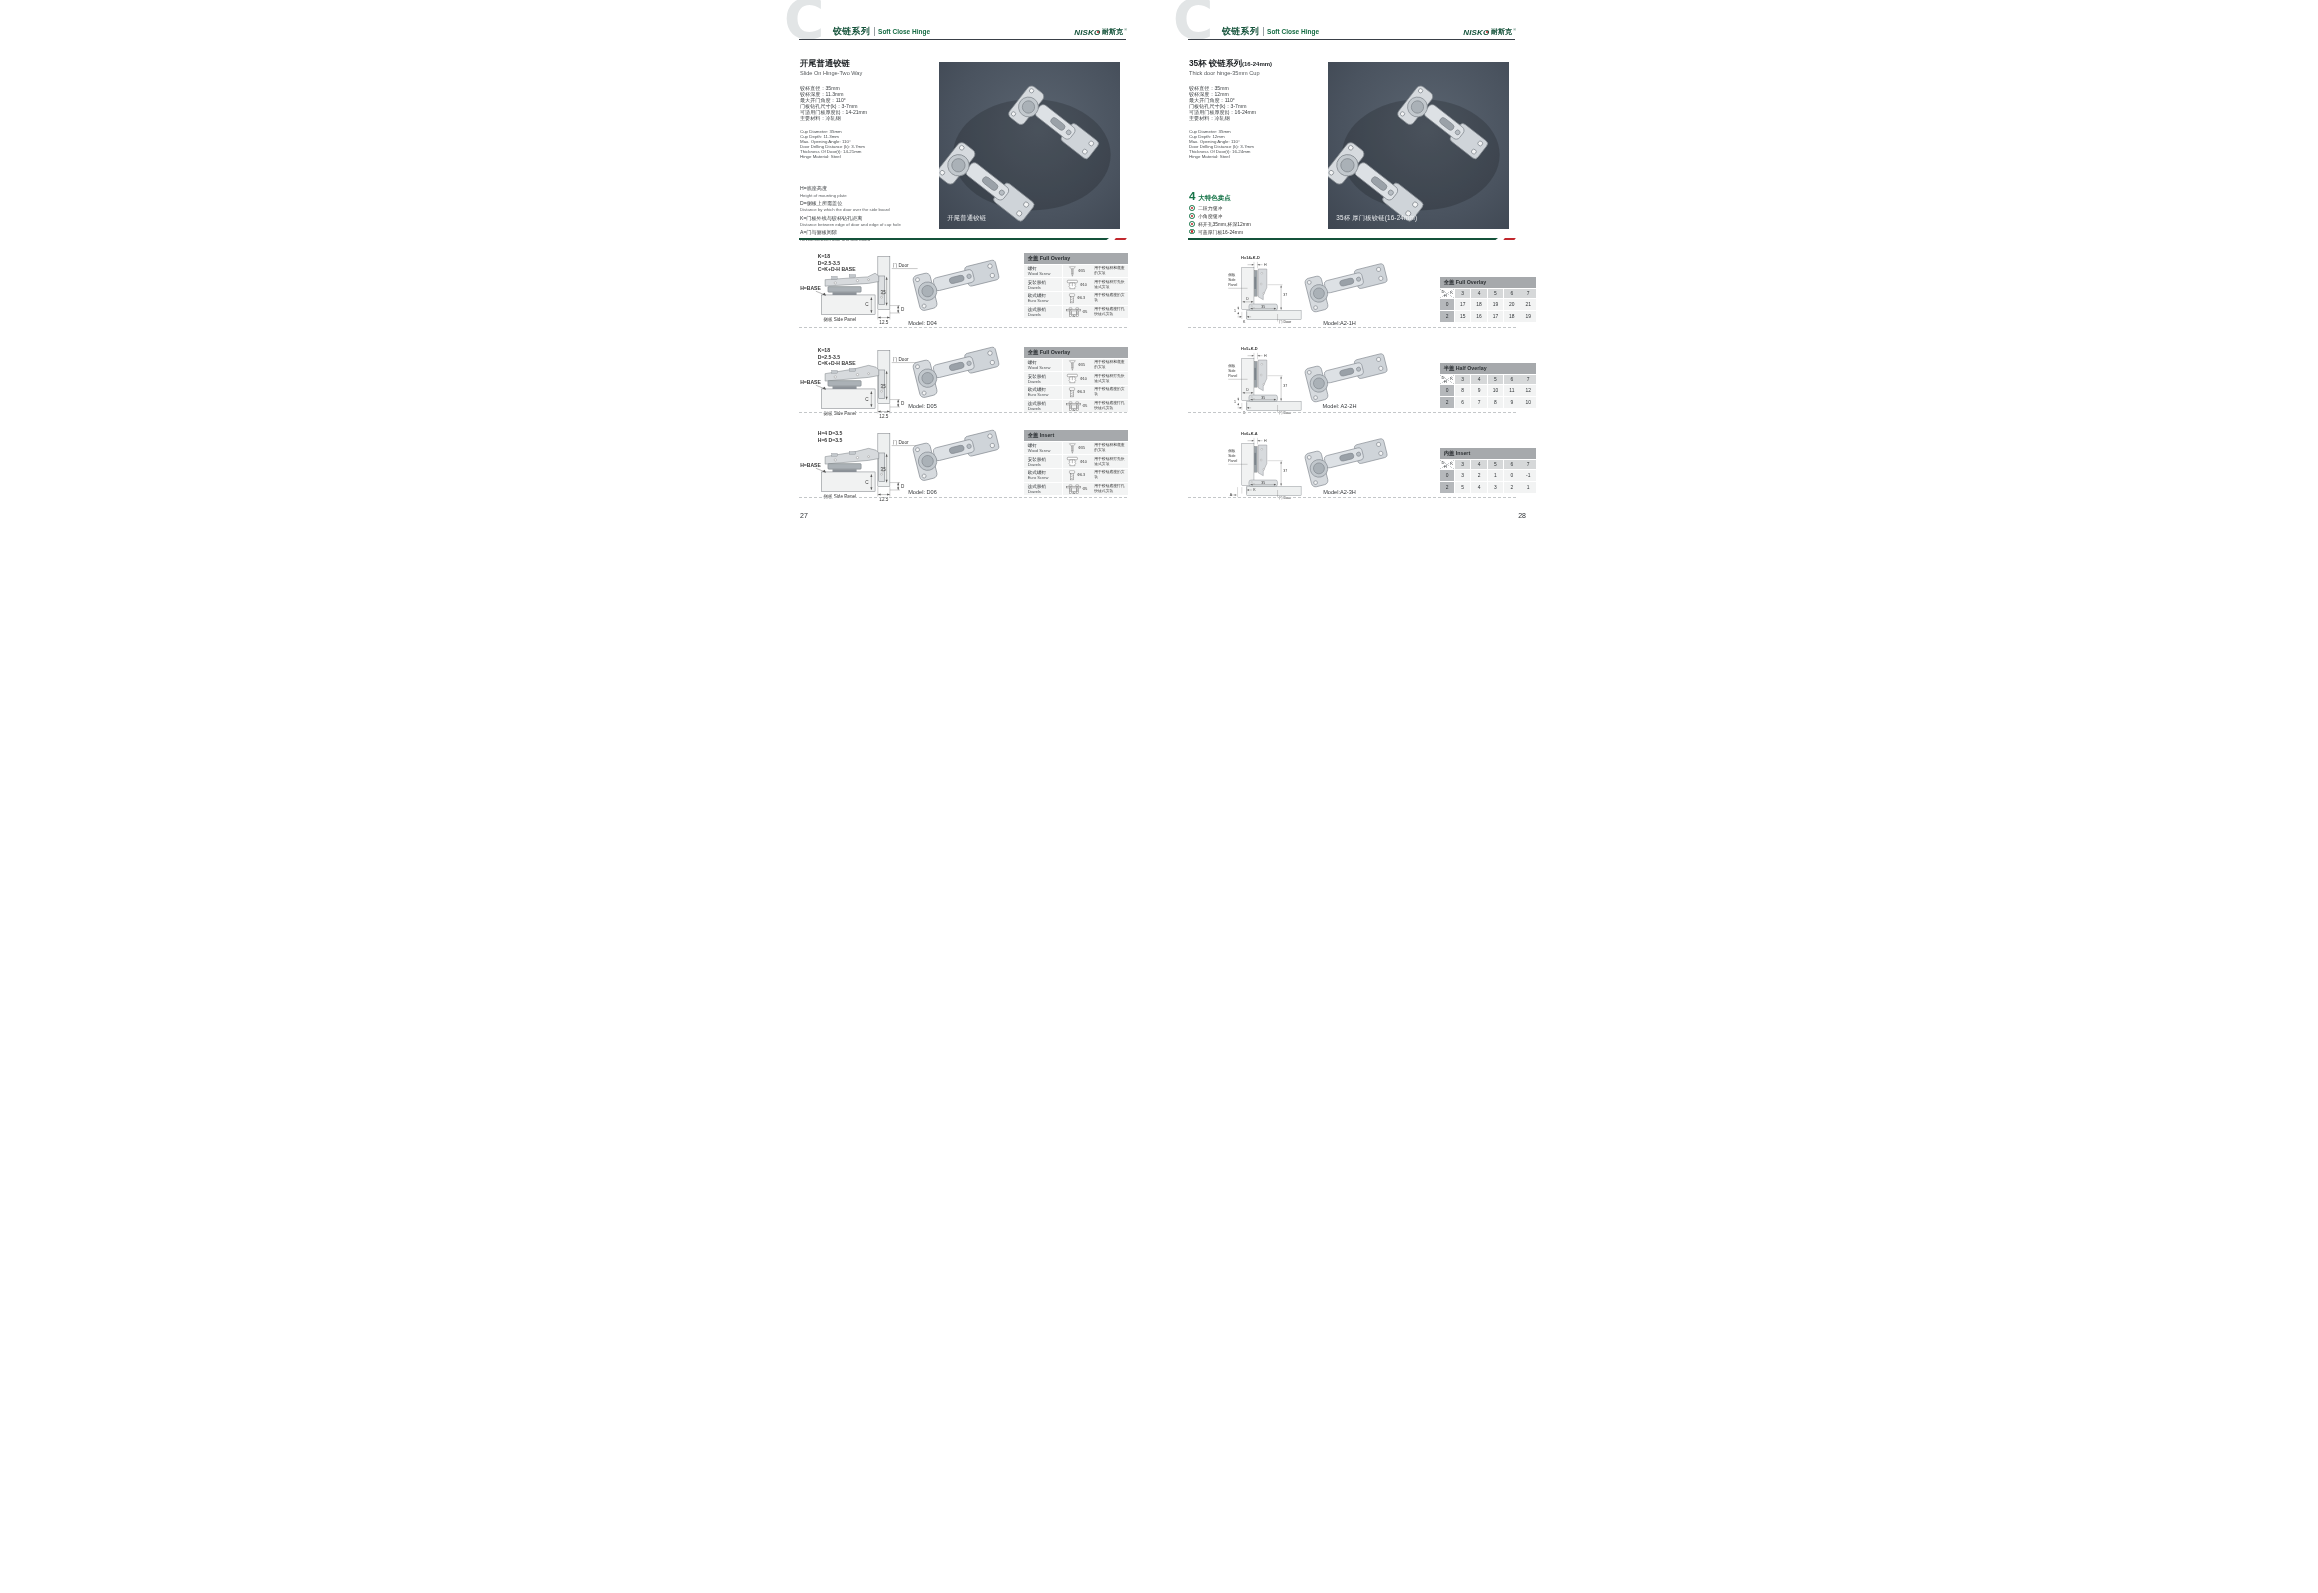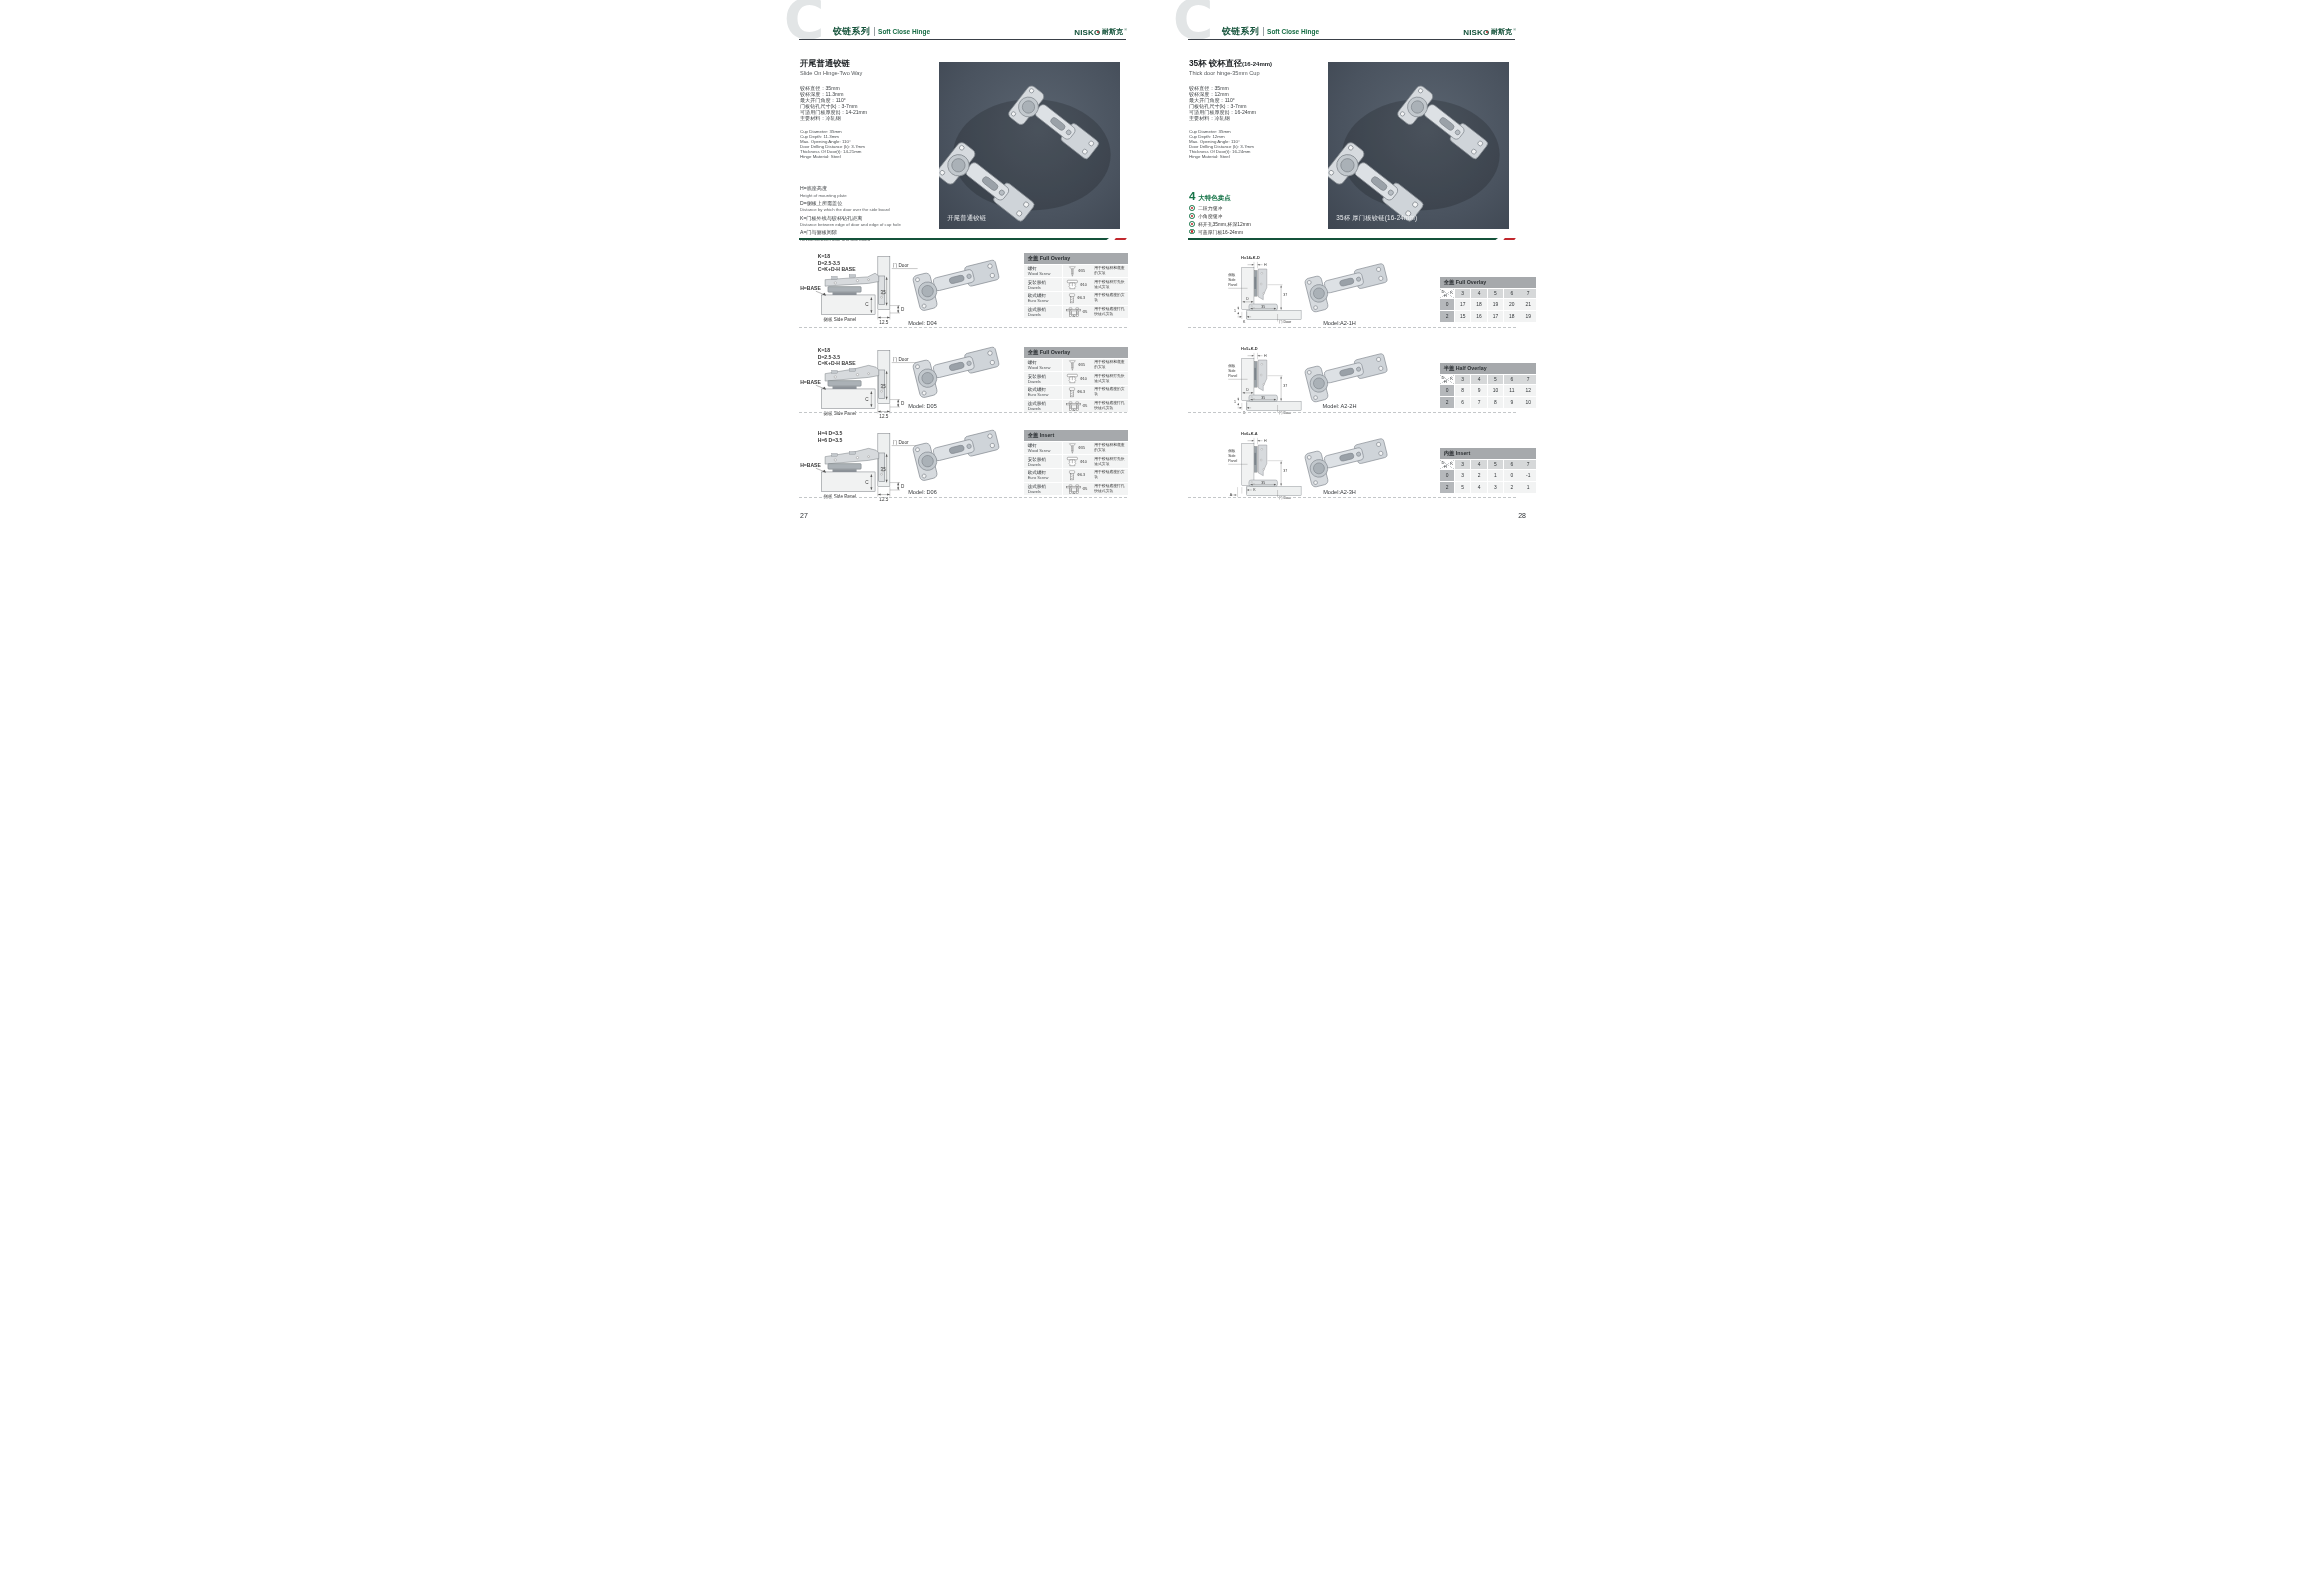--- a/index.html
+++ b/index.html
@@ -9,21 +9,21 @@
   #pageL{left:0;} #pageR{left:389px;}
 
   
   .wm{position:absolute;left:14px;top:-8.3px;font-size:55px;font-weight:bold;
       color:#e2e5e6;font-family:"DejaVu Sans",sans-serif;line-height:1;}
   .series{position:absolute;left:63px;top:25.5px;display:flex;align-items:center;gap:3.7px;}
   .series .cn{font-size:8.8px;font-weight:bold;color:#14523a;letter-spacing:0.5px;}
   .series .sep{width:0.5px;height:9.3px;background:#9aa0a4;}
   .series .en{font-size:6.5px;color:#156b43;font-weight:600;}
   .brand{position:absolute;top:27px;right:32px;display:flex;align-items:center;gap:1.4px;color:#14523a;}
-  .brand .txt{font-size:8px;font-weight:800;letter-spacing:0.2px;position:relative;}
+  .brand .txt{font-size:8px;font-weight:800;letter-spacing:0.2px;position:relative;font-style:italic;}
   .brand .txt::after{content:'';position:absolute;right:1.4px;top:3.7px;width:2.3px;height:2.3px;
       background:#c1272d;border-radius:50%;}
   .brand .cn2{font-size:7px;font-weight:800;}
   .brand sup{font-size:3.7px;margin-top:-3.7px;}
   .hrule{position:absolute;top:39px;left:29px;width:327px;height:1.2px;background:#3a4047;}
 
   
   .ptitle{position:absolute;left:30px;top:58px;font-size:8.3px;font-weight:bold;color:#1d2124;}
   .ptitle .suffix{font-size:6px;}
   .psub{position:absolute;left:30px;top:70px;font-size:5.6px;color:#55595c;}
@@ -616,21 +616,21 @@
       <span class="en">Soft Close Hinge</span>
     </div>
     <div class="brand">
       <span class="txt">NISKO</span>
       <span class="cn2">耐斯克</span>
       <sup>®</sup>
     </div>
     <div class="hrule"></div>
 
     <div class="ptitle">
-      <span>35杯 铰杯直径</span><span class="suffix">(16-24mm)</span>
+      <span>35杯 铰链系列</span><span class="suffix">(16-24mm)</span>
     </div>
     <div class="psub">Thick door hinge-35mm Cup</div>
     <div class="specs-cn">
         <div>铰杯直径：35mm</div>
         <div>铰杯深度：12mm</div>
         <div>最大开门角度：110°</div>
         <div>门板钻孔尺寸(k)：3-7mm</div>
         <div>可适用门板厚度(t)：16-24mm</div>
         <div>主要材料：冷轧钢</div>
       </div>

